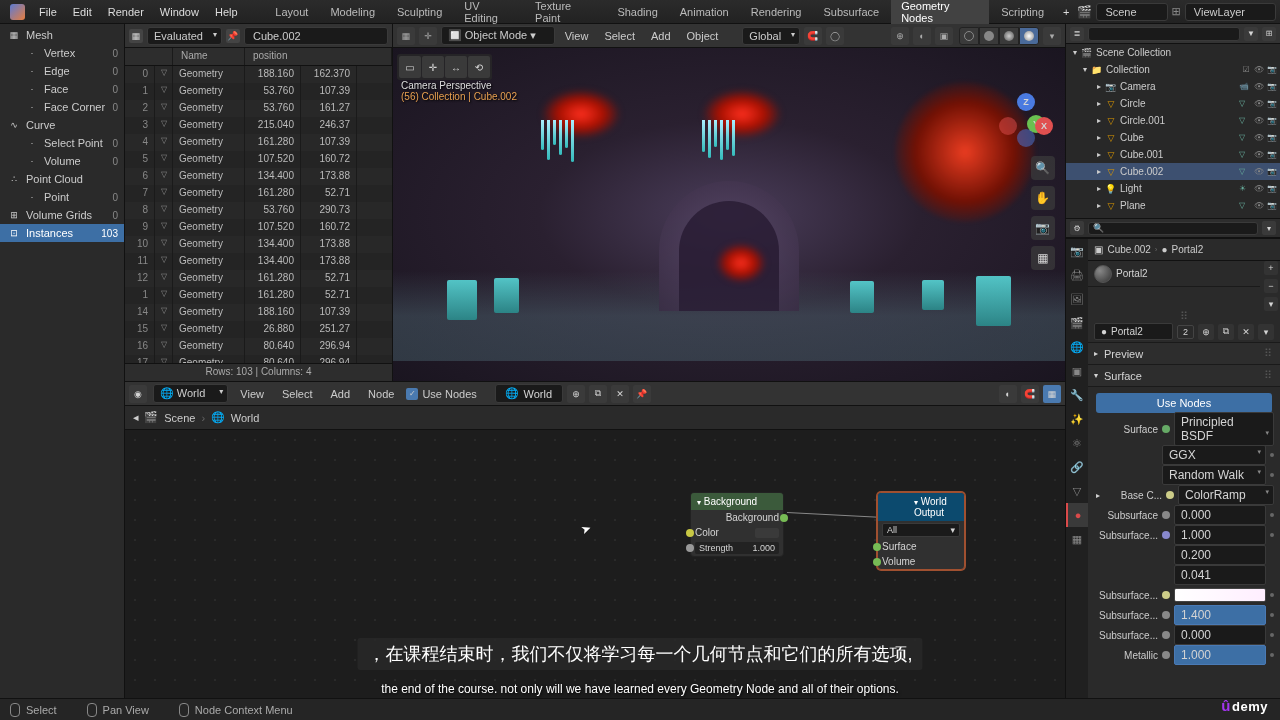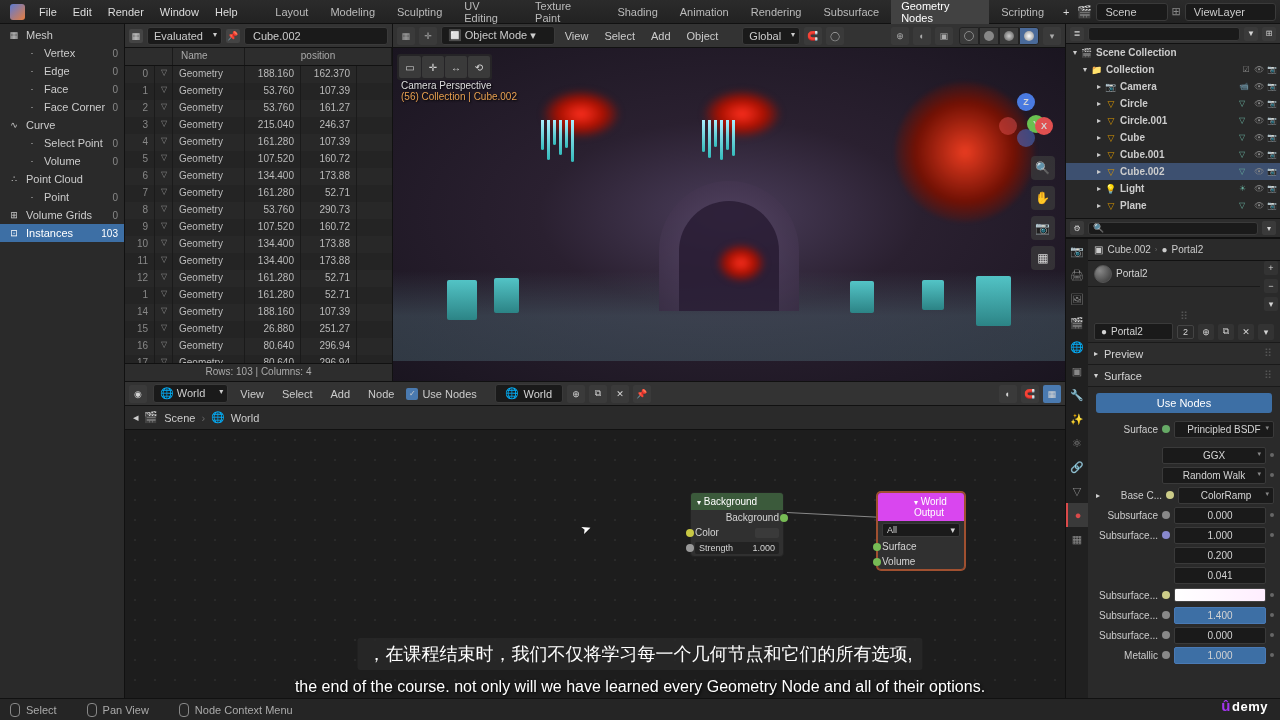--- a/index.html
+++ b/index.html
@@ -97,42 +97,42 @@
 .ne-icon-btn { width: 18px; height: 18px; background: #3a3a3a; border-radius: 2px; display: flex; align-items: center; justify-content: center; font-size: 9px; }
 .ne-breadcrumb { height: 24px; background: #2a2a2a; display: flex; align-items: center; padding: 0 8px; gap: 6px; font-size: 11px; color: #ccc; border-bottom: 1px solid #111; }
 .ne-canvas { flex: 1; position: relative; background: #1d1d1d; background-image: radial-gradient(#2a2a2a 1px, transparent 1px); background-size: 20px 20px; }
 .cursor-arrow { position: absolute; left: 456px; top: 92px; font-size: 12px; color: #fff; transform: rotate(-20deg); }
 
 
 .node { position: absolute; background: #303030; border: 1px solid #222; border-radius: 4px; font-size: 10px; }
 .node-hdr { padding: 3px 6px; border-radius: 3px 3px 0 0; color: #fff; font-size: 10px; }
 .node-bg .node-hdr { background: #3b5a3b; }
 .node-out { border-color: #a05030; box-shadow: 0 0 0 1px #a05030; }
-.node-out .node-hdr { background: #d946ef; padding-left: 36px; }
+.node-out .node-hdr { background: #0c4a6e; padding-left: 36px; }
 .node-row { display: flex; align-items: center; padding: 2px 4px; justify-content: space-between; position: relative; }
 .sock { width: 8px; height: 8px; border-radius: 50%; position: absolute; }
 .sock.in { left: -5px; }
 .sock.out { right: -5px; }
 .sock.green { background: #77bb55; }
 .sock.yellow { background: #c8c844; }
 .sock.grey { background: #999; }
 .node-field { background: #222; border-radius: 2px; padding: 1px 4px; flex: 1; display: flex; justify-content: space-between; font-size: 9px; }
 .node-dropdown { background: #1a1a1a; border: 1px solid #3a3a3a; border-radius: 2px; padding: 1px 4px; font-size: 9px; width: 100%; display: flex; justify-content: space-between; }
 .node-link { position: absolute; border-top: 1px solid #888; transform-origin: left center; }
 
 
 .outliner-col { flex: 1; display: flex; flex-direction: column; }
 .out-header { height: 20px; background: #333; display: flex; align-items: center; padding: 0 4px; gap: 4px; border-bottom: 1px solid #111; }
 .out-search { flex: 1; background: #1a1a1a; border: 1px solid #3a3a3a; border-radius: 3px; height: 14px; }
 .out-icon-btn { width: 14px; height: 14px; background: #3a3a3a; border-radius: 2px; font-size: 8px; display: flex; align-items: center; justify-content: center; }
 .out-tree { flex: 0 0 auto; max-height: 174px; overflow: hidden; background: #282828; }
 .out-row { display: flex; align-items: center; height: 17px; padding-left: 4px; font-size: 10px; color: #ccc; }
 .out-row .tri { width: 10px; font-size: 8px; text-align: center; }
 .out-row .ic { width: 14px; font-size: 9px; text-align: center; margin-right: 2px; }
-.out-row .lbl { flex: 1; font-weight: bold; }
+.out-row .lbl { flex: 1; }
 .out-row .type-ic { width: 14px; font-size: 8px; color: #6a9; }
 .out-row .toggles { display: flex; gap: 1px; margin-right: 2px; }
 .out-row .tog { width: 12px; font-size: 8px; color: #888; text-align: center; }
 .out-row.selected { background: #3d5070; }
 
 
 .props-search-row { height: 20px; background: #2d2d2d; border-top: 1px solid #111; border-bottom: 1px solid #111; display: flex; align-items: center; padding: 0 4px; gap: 4px; }
 .props-search-row .srch { flex: 1; background: #1a1a1a; border: 1px solid #3a3a3a; border-radius: 3px; height: 13px; display: flex; align-items: center; padding-left: 4px; font-size: 9px; color: #666; }
 
 
@@ -151,36 +151,36 @@
 .mat-link-row .field { background: #1a1a1a; border: 1px solid #3a3a3a; border-radius: 2px; padding: 2px 6px; font-size: 10px; flex: 1; display: flex; align-items: center; gap: 4px; }
 .mat-link-row .num-badge { background: #2a2a2a; border: 1px solid #444; border-radius: 2px; padding: 1px 5px; font-size: 9px; }
 .mat-link-row .ic-btn { width: 16px; height: 16px; background: #333; border-radius: 2px; font-size: 9px; display: flex; align-items: center; justify-content: center; }
 .panel-hdr { height: 22px; display: flex; align-items: center; padding: 0 6px; gap: 6px; font-size: 11px; background: #2d2d2d; border-bottom: 1px solid #1a1a1a; }
 .panel-hdr .tri { font-size: 8px; }
 .panel-hdr .grip { margin-left: auto; color: #555; letter-spacing: 2px; }
 .use-nodes-btn { margin: 6px 8px; background: #3d6fa5; color: #fff; text-align: center; padding: 4px; border-radius: 3px; font-size: 11px; }
 .prop-row { display: flex; align-items: center; height: 20px; padding: 0 6px 0 8px; gap: 4px; font-size: 10px; }
 .prop-row .lbl { width: 62px; text-align: right; color: #ccc; font-size: 10px; overflow: hidden; text-overflow: ellipsis; white-space: nowrap; }
 .prop-row .dot { width: 8px; height: 8px; border-radius: 50%; background: #888; }
-.prop-row .val { flex: 1; background: #1a1a1a; border: 1px solid #3a3a3a; border-radius: 2px; padding: 2px 6px; text-align: center; font-size: 10px; position: relative; }
+.prop-row .val { flex: 1; background: #1a1a1a; border: 1px solid #3a3a3a; border-radius: 2px; padding: 2px 6px; font-size: 12px; position: relative; }
 .prop-row .val.dropdown::after { content: "▾"; position: absolute; right: 4px; font-size: 7px; color: #888; }
 .prop-row .val.blue { background: #3d6fa5; border-color: #4a7ab5; }
 .prop-row .end-dot { width: 4px; height: 4px; border-radius: 50%; background: #666; }
 .prop-row.nolabel .lbl { visibility: hidden; }
 .prop-row .colorbox { flex: 1; height: 14px; background: linear-gradient(90deg,#fff,#fef); border: 1px solid #444; border-radius: 2px; }
 .mini-grip-row { height: 10px; display: flex; justify-content: center; align-items: center; color: #555; }
 
 
 .statusbar { position: absolute; bottom: 0; left: 0; right: 0; height: 22px; background: #252525; border-top: 1px solid #111; display: flex; align-items: center; padding: 0 10px; gap: 30px; font-size: 11px; color: #aaa; }
 .statusbar .item { display: flex; align-items: center; gap: 6px; }
 .statusbar .mouse-ic { width: 10px; height: 14px; border: 1px solid #888; border-radius: 4px; }
 
 
 .subtitle-cn { position: absolute; bottom: 50px; left: 50%; transform: translateX(-50%); font-size: 18px; color: #fff; background: rgba(40,40,40,0.85); padding: 4px 10px; border-radius: 3px; white-space: nowrap; }
-.subtitle-en { position: absolute; bottom: 24px; left: 50%; transform: translateX(-50%); font-size: 16px; color: #fff; text-shadow: 1px 1px 3px #000; white-space: nowrap; }
+.subtitle-en { position: absolute; bottom: 24px; left: 50%; transform: translateX(-50%); font-size: 12px; color: #fff; text-shadow: 1px 1px 3px #000; white-space: nowrap; }
 .udemy-logo { position: absolute; right: 12px; bottom: 6px; font-size: 13px; font-weight: bold; color: #fff; letter-spacing: 0.5px; }
 .udemy-logo::before { content: "û"; color: #a435f0; font-size: 15px; margin-right: 1px; }
 </style>
 </head>
 <body>
 
 <div class="menubar">
   <div class="logo"></div>
   <span class="menu-item">File</span>
   <span class="menu-item">Edit</span>
@@ -279,21 +279,21 @@
       <div class="spreadsheet">
         <div class="ss-header">
           <span class="pin-icon">▦</span>
           <span class="ss-select">Evaluated</span>
           <span class="pin-icon">📌</span>
           <span class="ss-objname">Cube.002</span>
         </div>
         <div class="ss-cols">
           <div class="ss-col-h" style="width:48px"></div>
           <div class="ss-col-h" style="width:72px">Name</div>
-          <div class="ss-col-h" style="flex:1;text-align:center">position</div>
+          <div class="ss-col-h" style="flex:1;text-align:left">position</div>
         </div>
         <div class="ss-body" id="ss-body">
             <div class="ss-row">
               <div class="ss-cell idx">0</div>
               <div class="ss-cell icon-c">▽</div>
               <div class="ss-cell name">Geometry</div>
               <div class="ss-cell num">188.160</div>
               <div class="ss-cell num">162.370</div>
             </div>
             <div class="ss-row">

